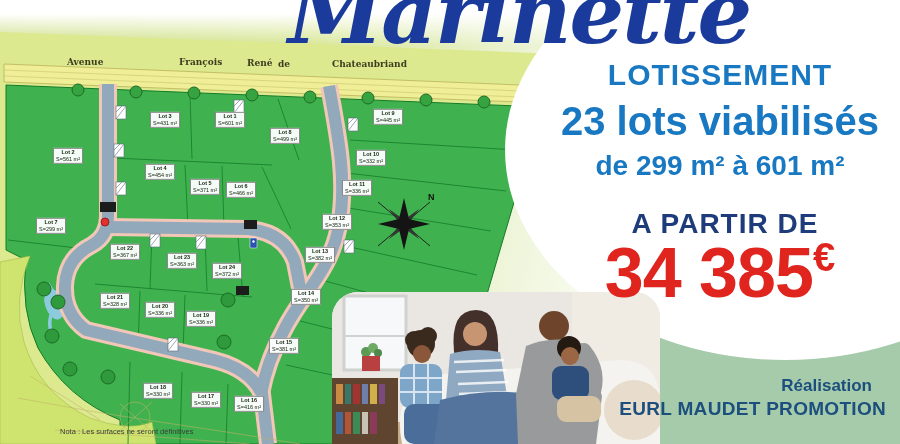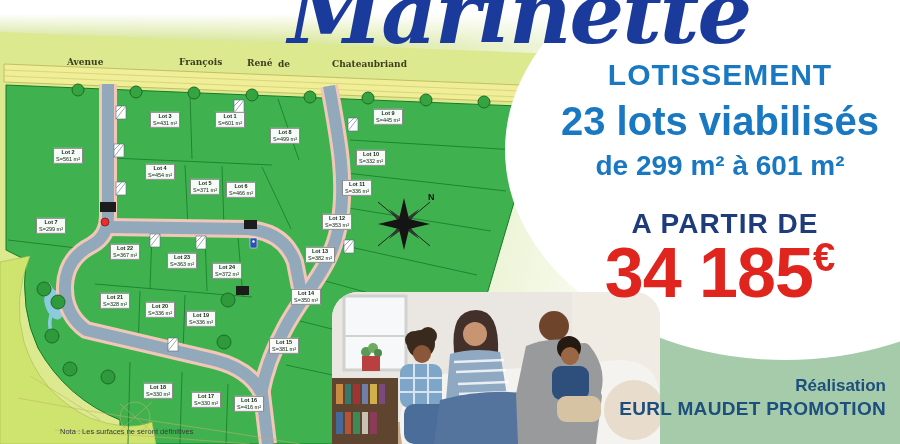--- a/index.html
+++ b/index.html
@@ -34,21 +34,21 @@
   .promo{position:absolute;text-align:center;white-space:nowrap;}
   .lotissement{left:535px;width:370px;top:60px;font:bold 30px/1 "Liberation Sans",sans-serif;
     color:#1878c2;letter-spacing:1px;}
   .lots-line{left:505px;width:430px;top:101px;font:bold 40px/1 "Liberation Sans",sans-serif;color:#1878c2;}
   .surface-line{left:535px;width:370px;top:152px;font:bold 28px/1 "Liberation Sans",sans-serif;color:#1878c2;}
   .from-label{left:545px;width:360px;top:210px;font:bold 28px/1 "Liberation Sans",sans-serif;
     color:#1e3c7c;letter-spacing:1px;}
   .price-row{left:505px;width:430px;top:238px;color:#e0241e;font:bold 70px/1 "Liberation Sans",sans-serif;
     letter-spacing:-1px;}
   .price-cur{font-size:40px;position:relative;top:-26px;letter-spacing:0;}
-  .realisation{position:absolute;right:14px;top:377px;text-align:right;
+  .realisation{position:absolute;right:28px;top:377px;text-align:right;
     font:bold 17px/1 "Liberation Sans",sans-serif;color:#1c4f7e;}
   .company{position:absolute;right:14px;top:399px;text-align:left;
     font:bold 19px/1 "Liberation Sans",sans-serif;color:#1c4f7e;letter-spacing:.3px;}
 </style>
 </head>
 <body>
 
 <div class="bg-wash"></div>
 <div class="bg-topfade"></div>
 
@@ -272,15 +272,15 @@
     </g>
   </svg>
 </div>
 
 <div class="title">Marinette</div>
 
 <div class="promo lotissement">LOTISSEMENT</div>
 <div class="promo lots-line">23 lots viabilisés</div>
 <div class="promo surface-line">de 299 m² à 601 m²</div>
 <div class="promo from-label">A PARTIR DE</div>
-<div class="promo price-row"><span>34 185</span><span class="price-cur">€</span></div>
+<div class="promo price-row"><span>34 385</span><span class="price-cur">€</span></div>
 <div class="realisation">Réalisation</div>
 <div class="company">EURL MAUDET PROMOTION</div>
 
 </body></html>

